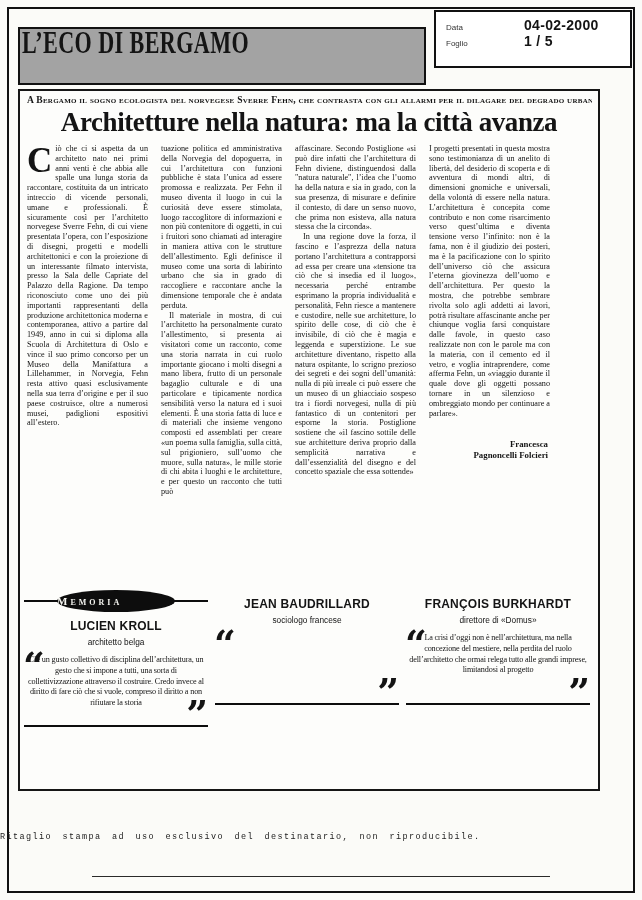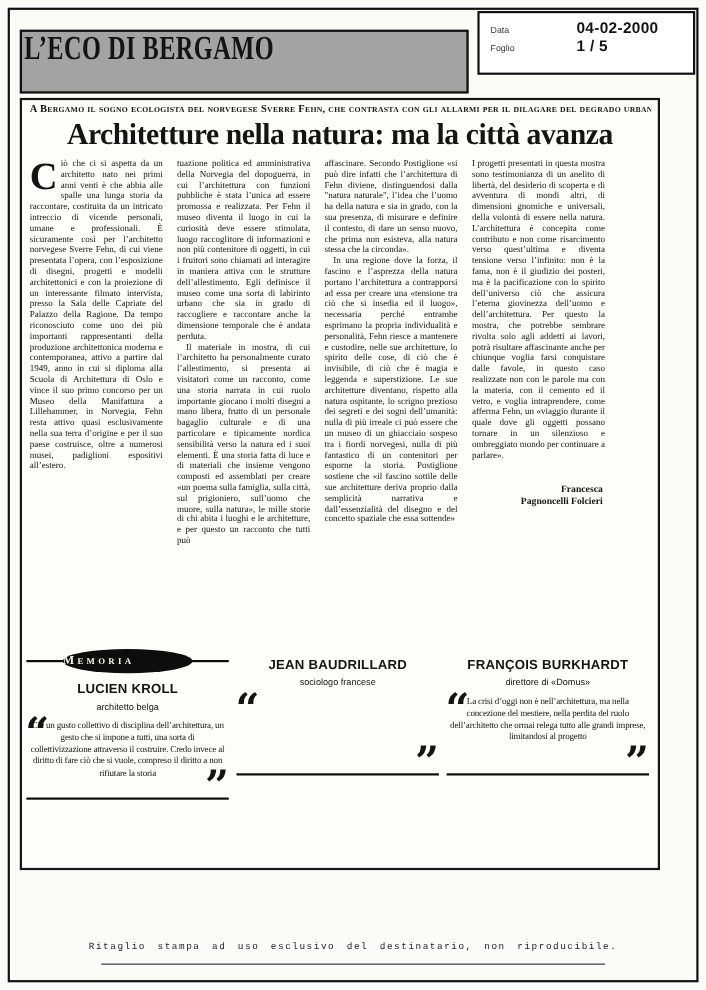--- a/index.html
+++ b/index.html
@@ -59,21 +59,21 @@
     font-size:8.3px; }
   .q-body { position:relative; margin-top:8px; height:66px; font-size:8.2px;
     line-height:10.8px; letter-spacing:-0.15px; text-align:center; padding:0 3px; }
   .q-open { position:absolute; left:-1px; top:-2px; font-size:38px; line-height:26px;
     font-weight:bold; font-family:"DejaVu Serif", serif; }
   .q-close { position:absolute; right:0px; bottom:-4px; font-size:38px; line-height:22px;
     font-weight:bold; font-family:"DejaVu Serif", serif; }
   .q-rule { border-top:2px solid #0d0d0d; margin-top:4px; }
 
   
-  .footer { position:absolute; left:0; top:856px; width:642px; text-align:center;
+  .footer { position:absolute; left:0; top:832px; width:642px; text-align:left;
     font-family:"Liberation Mono", monospace; font-size:8.5px; letter-spacing:1.4px;
     word-spacing:4px; color:#1c1c1c; }
   .footer-rule { position:absolute; left:92px; top:876px; width:458px;
     border-top:1.5px solid #2a2a2a; }
 </style>
 </head>
 <body>
 
 <div class="outer-border"></div>
 

